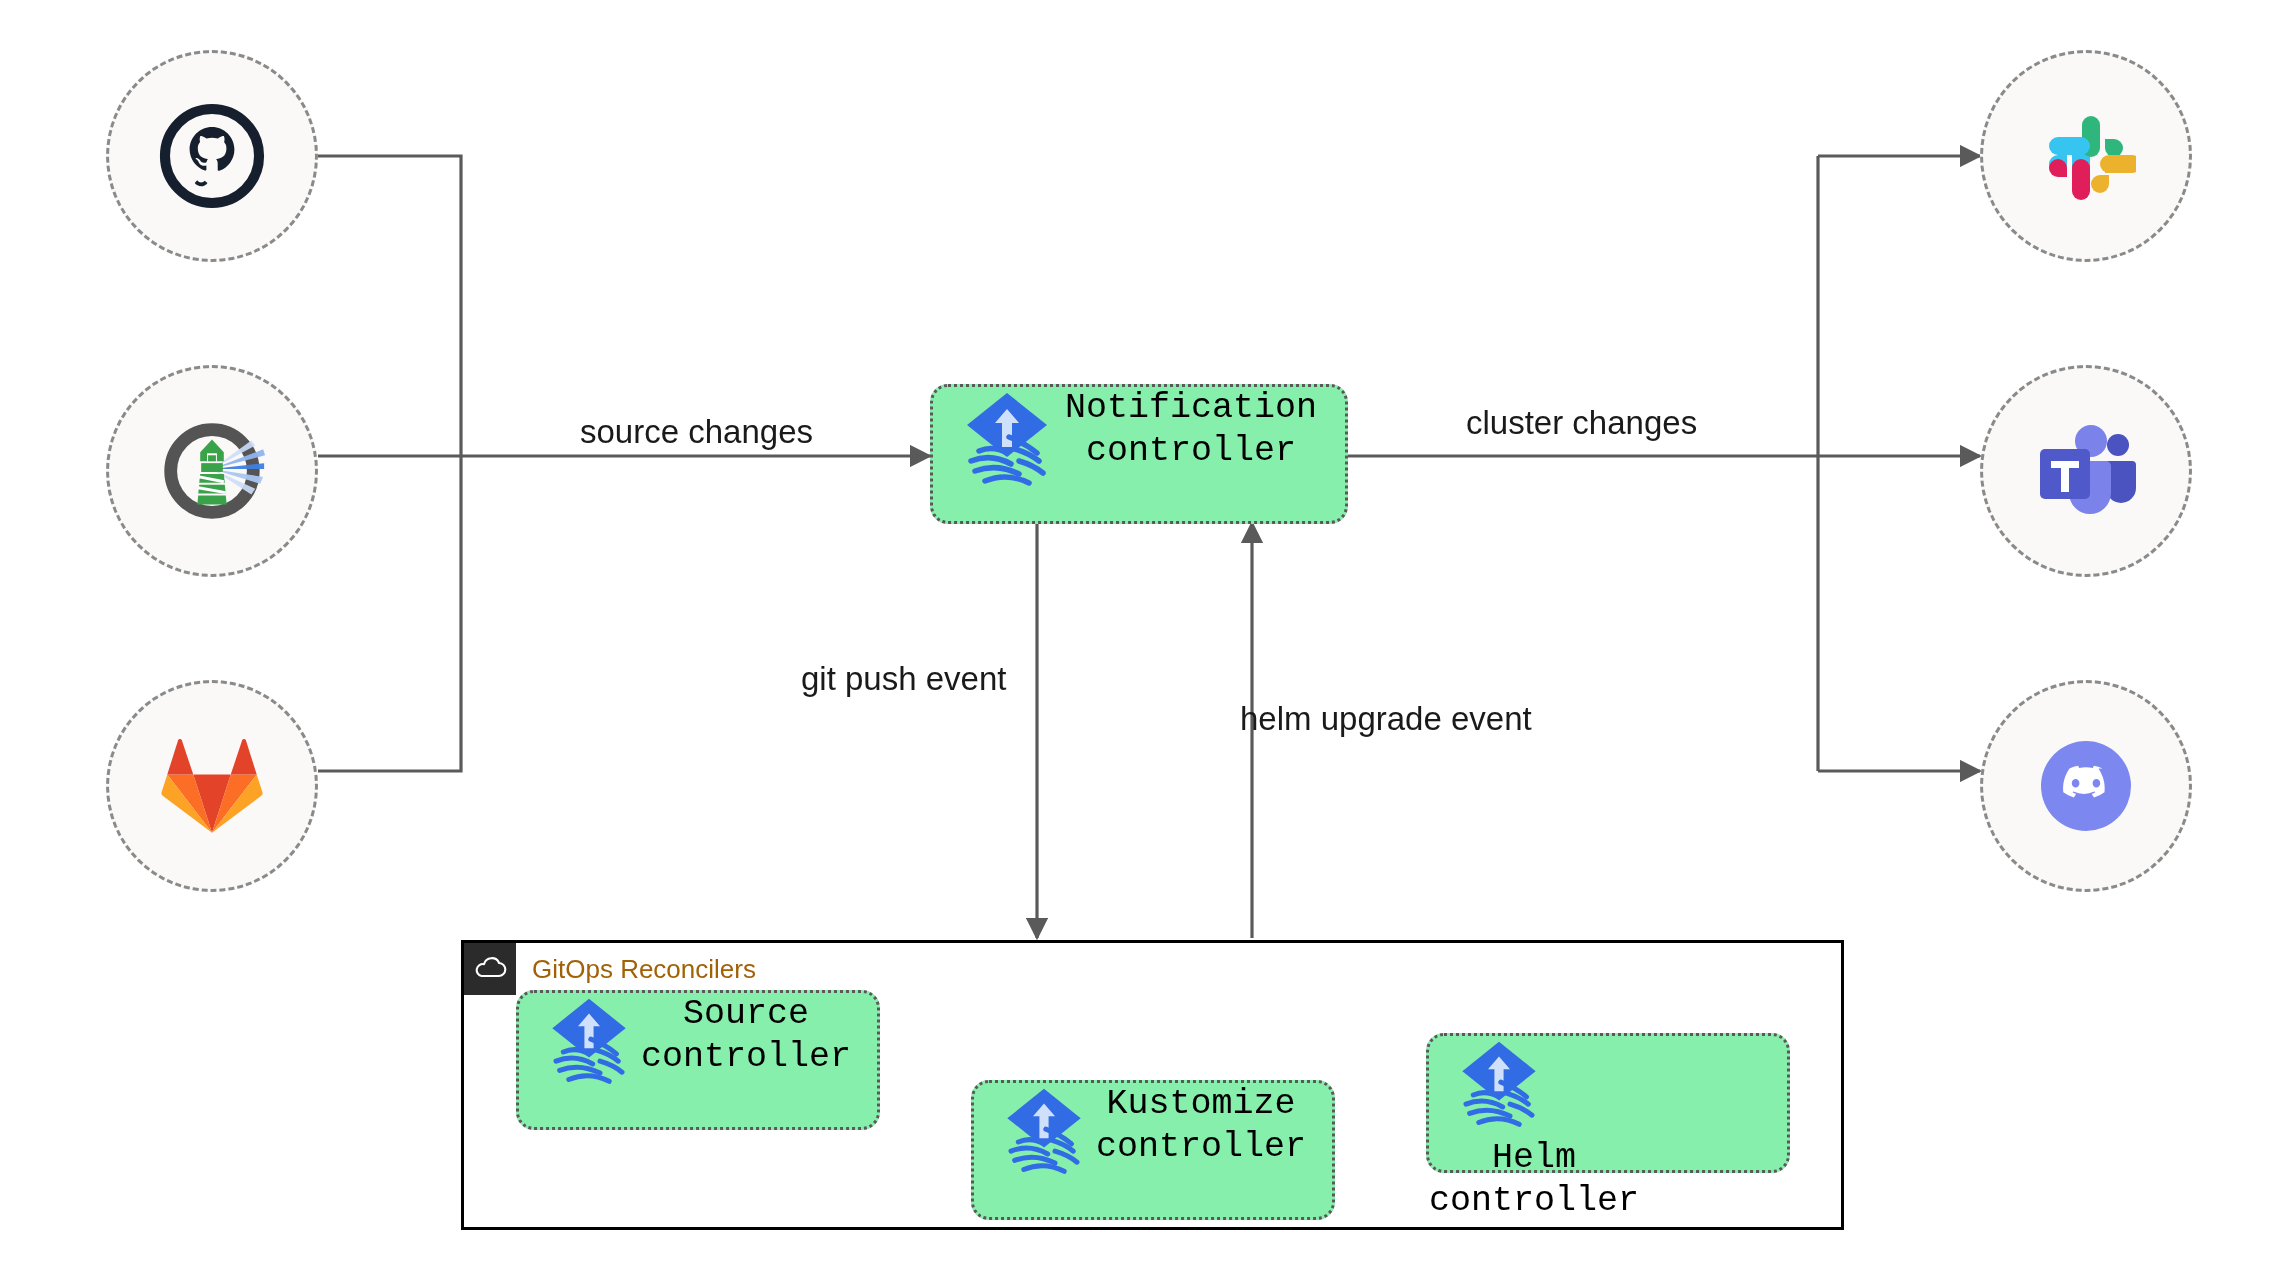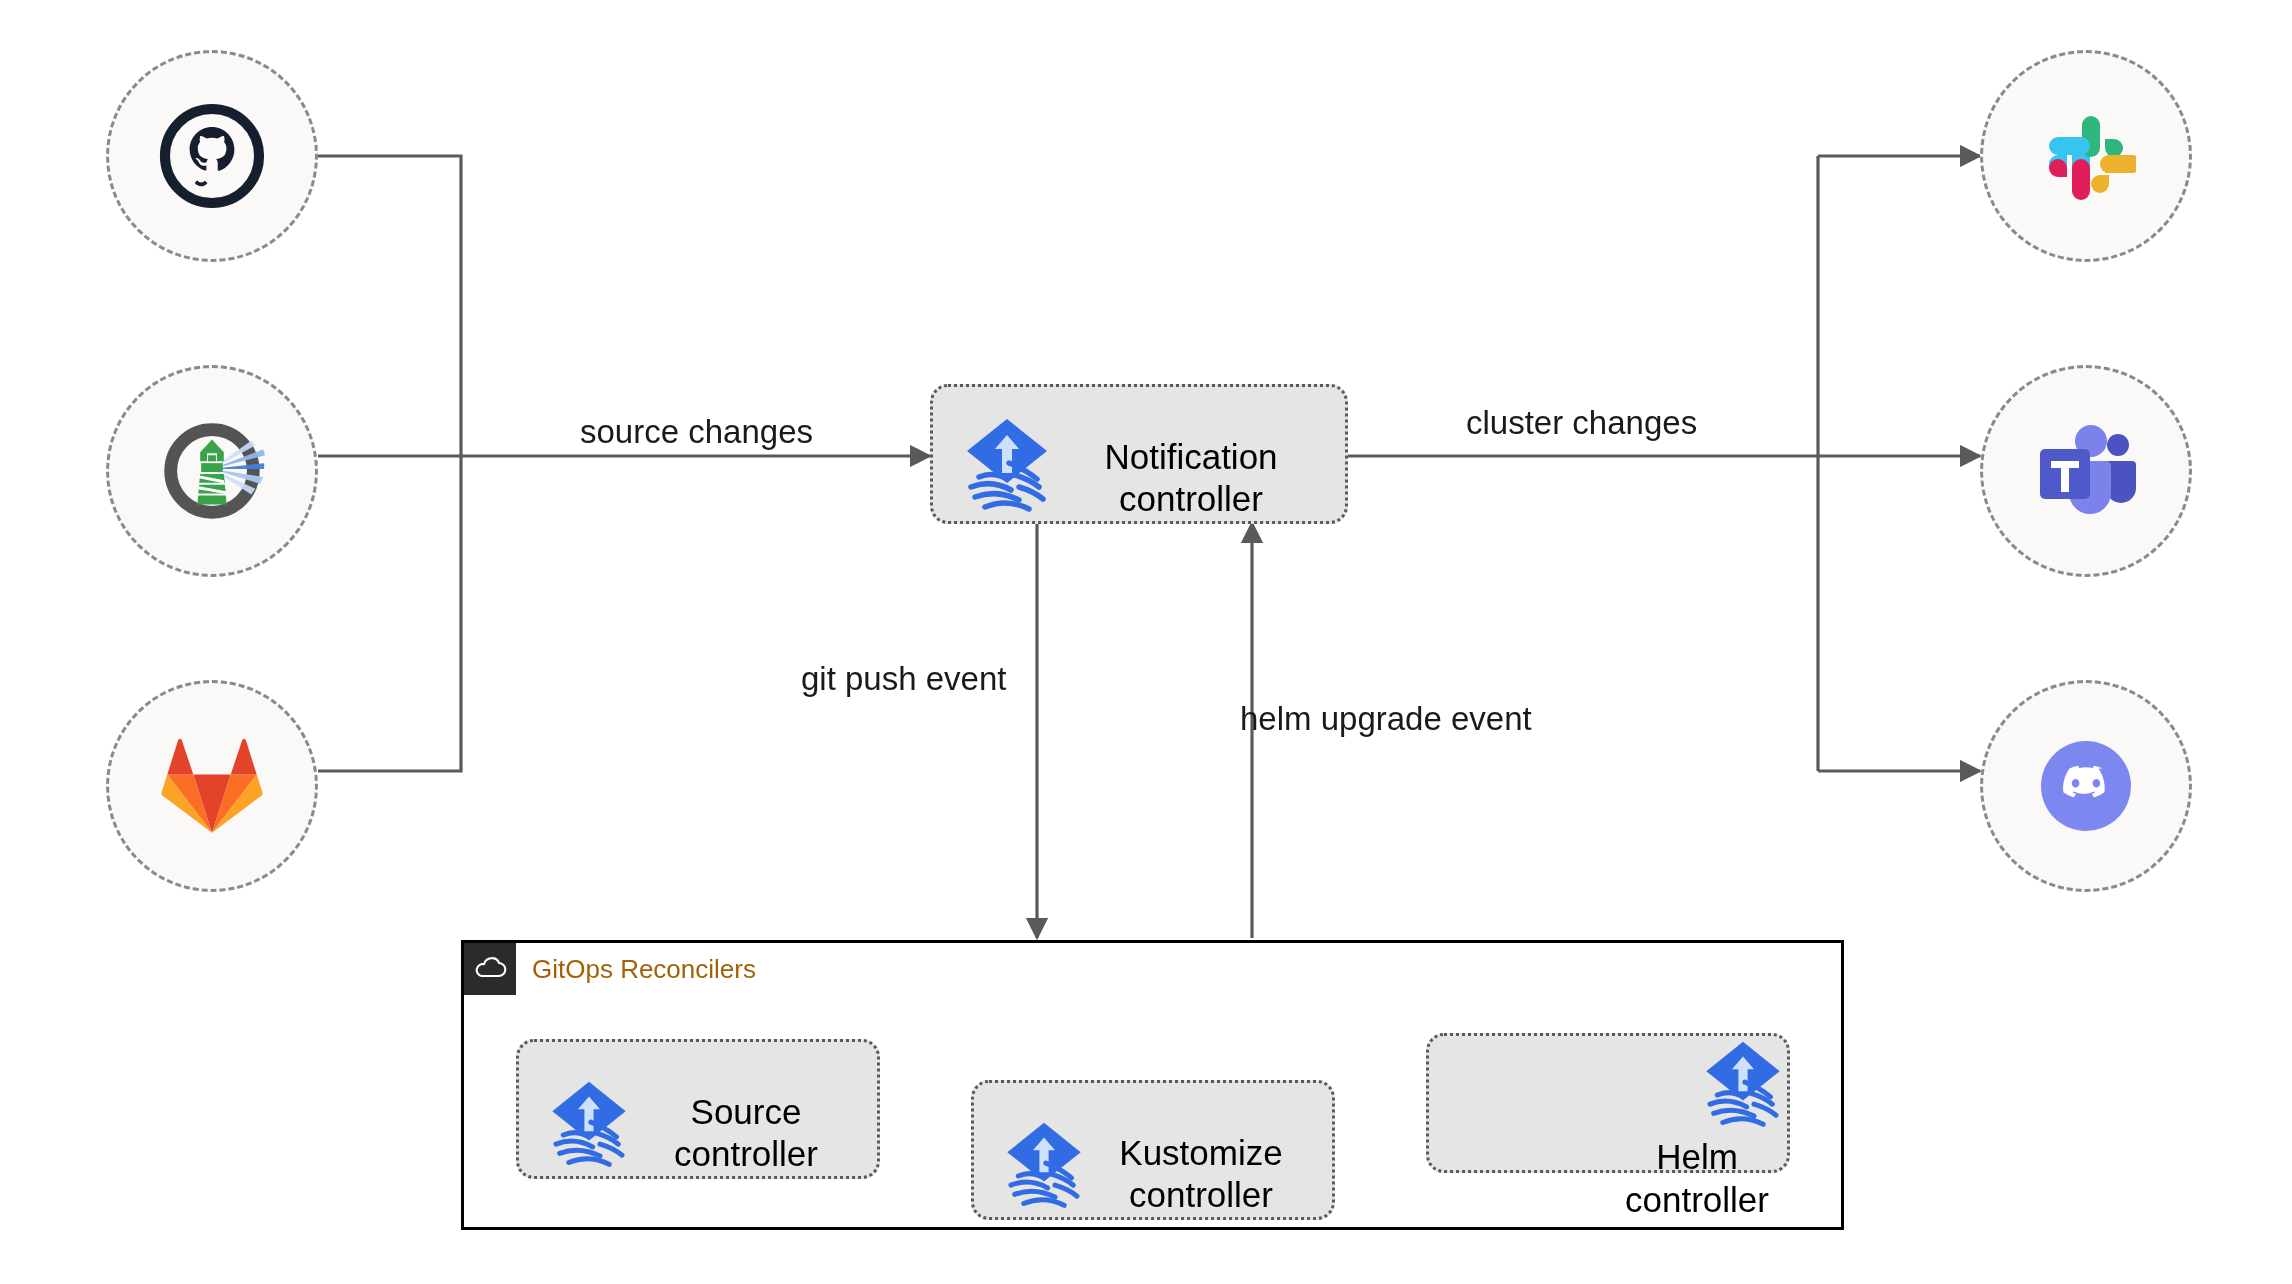--- a/index.html
+++ b/index.html
@@ -38,24 +38,25 @@
     justify-content: center;
   }
   .logo-node svg { display: block; }
 
   
   .ctrl {
     position: absolute;
     box-sizing: border-box;
     border: 3px dotted #595959;
     border-radius: 18px;
-    background: #e5e5e5;
+    background: #86efac;
     display: flex;
-    align-items: flex-end;
+    align-items: flex-start;
     justify-content: flex-start;
+    font-family: Liberation Mono, monospace;
   }
   .ctrl .flux-mark {
     flex: 0 0 auto;
     margin-left: 26px;
   }
   .ctrl .ctrl-label {
     flex: 1 1 auto;
     text-align: center;
     font-size: 35px;
     line-height: 1.22;
@@ -265,21 +266,21 @@
     <div id="gitops-title-bar">
       <div id="gitops-icon-box">
         <svg width="34" height="24" viewBox="0 0 34 24">
           <path d="M8.5 19 h17 a6.5 6.5 0 0 0 .6-13 A8 8 0 0 0 11 7.2 A6 6 0 0 0 8.5 19 z" fill="none" stroke="#ffffff" stroke-width="2.1" stroke-linejoin="round"></path>
         </svg>
       </div>
       <div id="gitops-title-text">GitOps Reconcilers</div>
     </div>
   </div>
 
-  <div class="ctrl" style="left:516px; top:1039px; width:364px; height:140px;">
+  <div class="ctrl" style="left:516px; top:990px; width:364px; height:140px;">
     <span class="flux-mark">
       <svg width="88" height="96" viewBox="0 0 96 104">
         <path d="M48 6 L88 38 L48 70 L8 38 Z" fill="#326ce5"></path>
         <path d="M48 22 L60 36 L53 36 L53 60 L43 60 L43 36 L36 36 Z" fill="#cfe0fa"></path>
         <g stroke="#326ce5" stroke-width="5.5" stroke-linecap="round" fill="none">
           <path d="M20 64 q14 -6 28 2"></path>
           <path d="M12 74 q20 -8 40 3"></path>
           <path d="M16 84 q22 -8 44 3"></path>
           <path d="M26 94 q22 -9 44 2"></path>
           <path d="M56 62 q14 4 24 12"></path>

